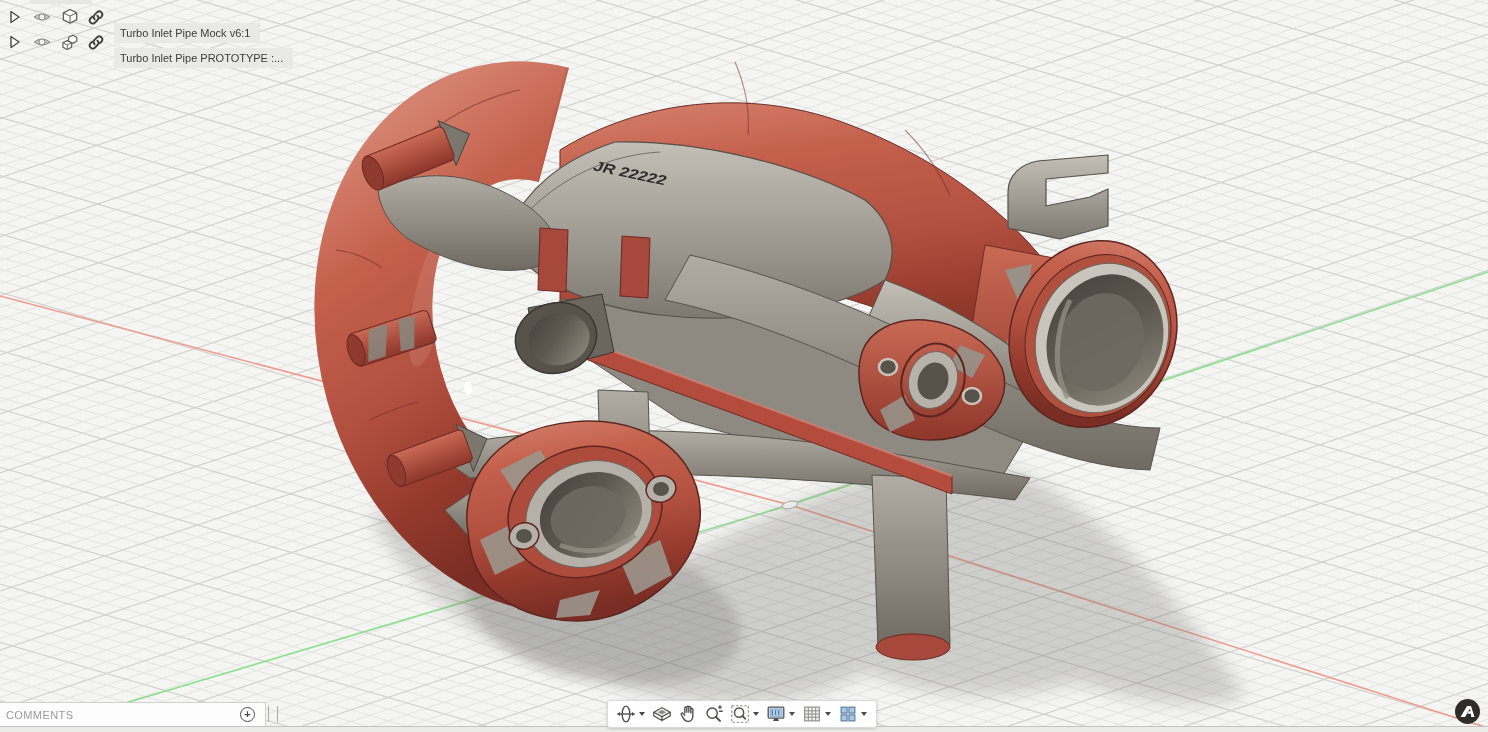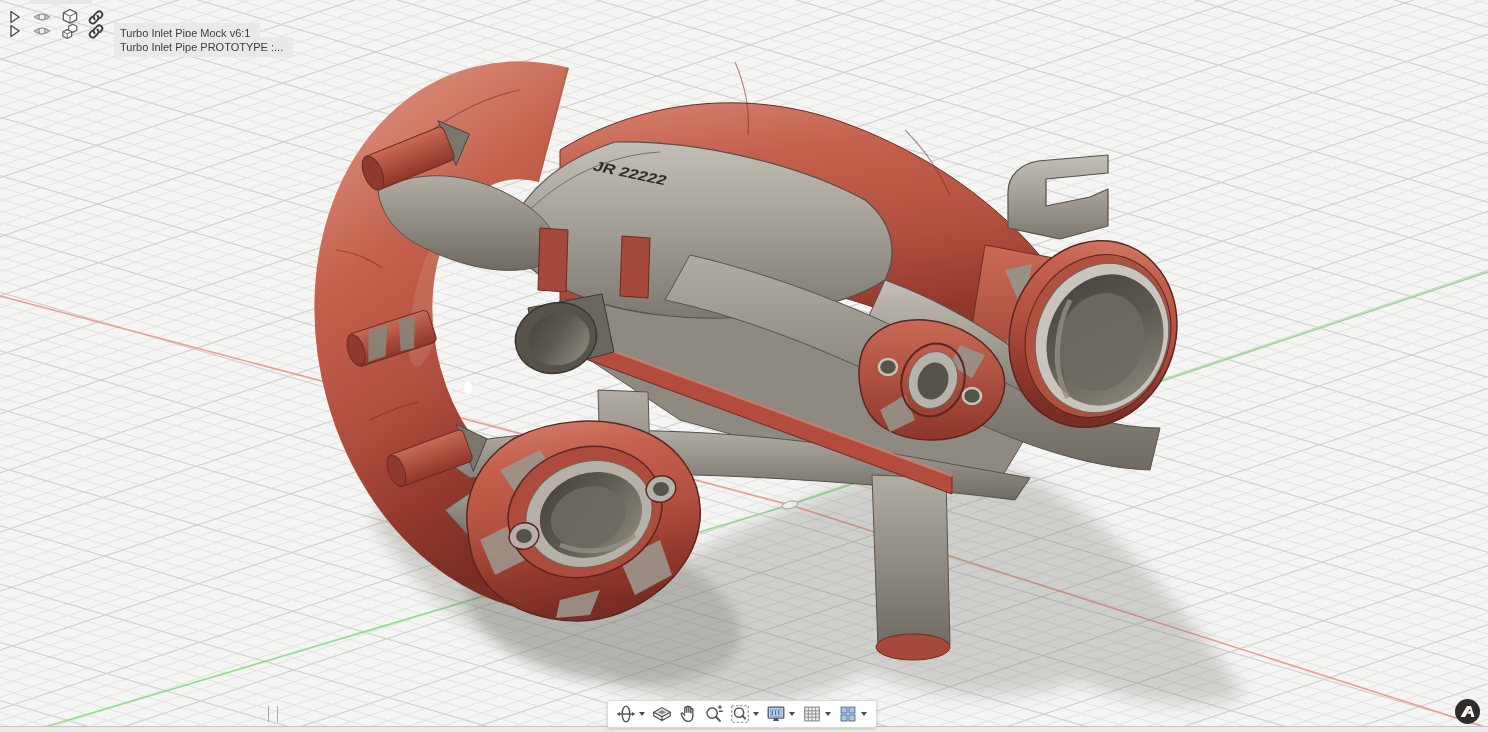--- a/index.html
+++ b/index.html
@@ -267,40 +267,44 @@
     <svg class="typ" viewBox="0 0 22 22">
       <path d="M11,2.8 L18.3,6.4 V14.2 L11,17.8 L3.7,14.2 V6.4 Z" fill="#fcfcfb" stroke="#5f5f5e" stroke-width="1.4" stroke-linejoin="round"></path>
       <path d="M4,6.6 L11,10 L18,6.6 M11,10 V17.4" fill="none" stroke="#5f5f5e" stroke-width="1.1"></path>
     </svg>
     <svg class="lnk" viewBox="0 0 22 22">
       <path d="M9.5,13.5 a3.4,3.4 0 0 1 -0.2,-4.8 l3,-3 a3.4,3.4 0 0 1 4.8,4.8 l-1.7,1.7 M12.5,9.5 a3.4,3.4 0 0 1 0.2,4.8 l-3,3 a3.4,3.4 0 0 1 -4.8,-4.8 l1.7,-1.7" fill="none" stroke="#3f3f3e" stroke-width="2" stroke-linecap="round"></path>
     </svg>
     <span class="chip">Turbo Inlet Pipe Mock v6:1</span>
   </div>
 
-  <div class="b-row" style="top:20px;">
+  <div class="b-row" style="top:31px;">
     <svg class="tri" viewBox="0 0 18 18">
       <path d="M5,3.5 L13,9 L5,14.5 Z" fill="#fff" stroke="#4a4a4a" stroke-width="1.4" stroke-linejoin="round"></path>
     </svg>
     <svg class="eye" viewBox="0 0 20 14">
       <path d="M2,7 Q10,1 18,7 Q10,13 2,7 Z" fill="#c2c2c1" stroke="#8e8e8d"></path>
       <circle cx="10" cy="7" r="3" fill="#f2f2f1" stroke="#8e8e8d"></circle>
     </svg>
     <svg class="typ" viewBox="0 0 22 22">
       <path d="M14,3.5 L18.5,5.8 V10.2 L14,12.5 L9.5,10.2 V5.8 Z" fill="#fff" stroke="#5f5f5e" stroke-width="1.3" stroke-linejoin="round"></path>
       <path d="M8,9.5 L12.8,11.9 V16.8 L8,19.2 L3.2,16.8 V11.9 Z" fill="#fff" stroke="#5f5f5e" stroke-width="1.3" stroke-linejoin="round"></path>
       <path d="M3.5,12 L8,14.2 L12.5,12 M8,14.2 V19" fill="none" stroke="#5f5f5e" stroke-width="1"></path>
     </svg>
     <svg class="lnk" viewBox="0 0 22 22">
       <path d="M9.5,13.5 a3.4,3.4 0 0 1 -0.2,-4.8 l3,-3 a3.4,3.4 0 0 1 4.8,4.8 l-1.7,1.7 M12.5,9.5 a3.4,3.4 0 0 1 0.2,4.8 l-3,3 a3.4,3.4 0 0 1 -4.8,-4.8 l1.7,-1.7" fill="none" stroke="#3f3f3e" stroke-width="2" stroke-linecap="round"></path>
     </svg>
     <span class="chip">Turbo Inlet Pipe PROTOTYPE :...</span>
   </div>
 </div>
 
+<div id="comments">
+  <span class="lbl">COMMENTS</span>
+  <span class="add">+</span>
+</div>
 <div id="comments-grip"></div>
 
 <div id="navbar">
   <div class="nbtn">
     <svg width="22" height="22" viewBox="0 0 24 24">
       <ellipse cx="12" cy="12" rx="4.2" ry="8.6" fill="none" stroke="#4f4f4e" stroke-width="1.5"></ellipse>
       <line x1="3" y1="12" x2="21" y2="12" stroke="#4f4f4e" stroke-width="1.5"></line>
       <path d="M2,12 l3.4,-2.2 v4.4 Z M22,12 l-3.4,-2.2 v4.4 Z" fill="#4f4f4e"></path>
     </svg>
   </div>

